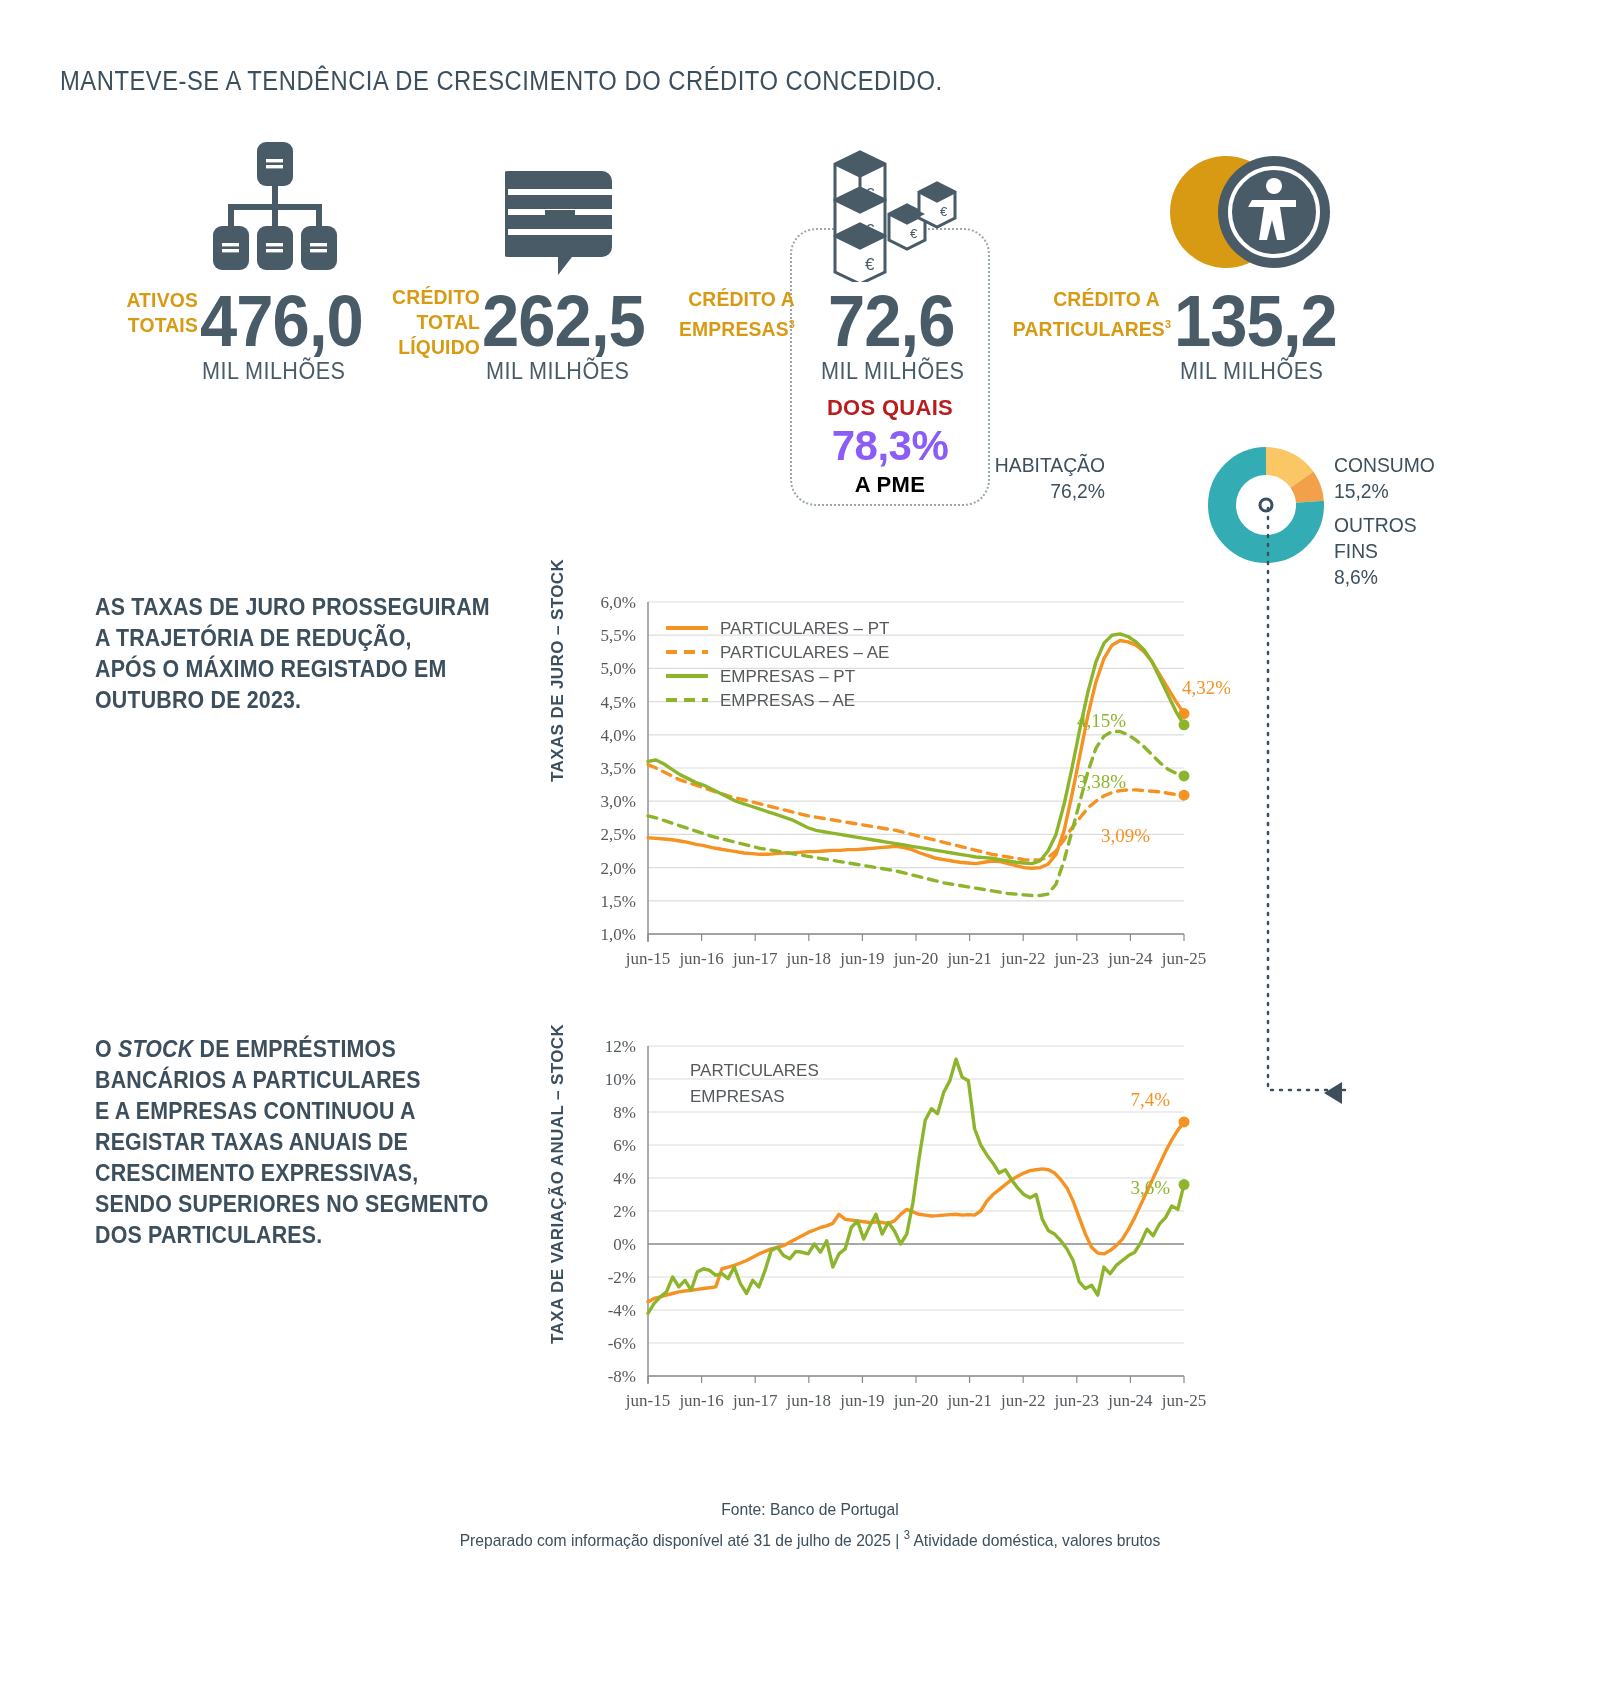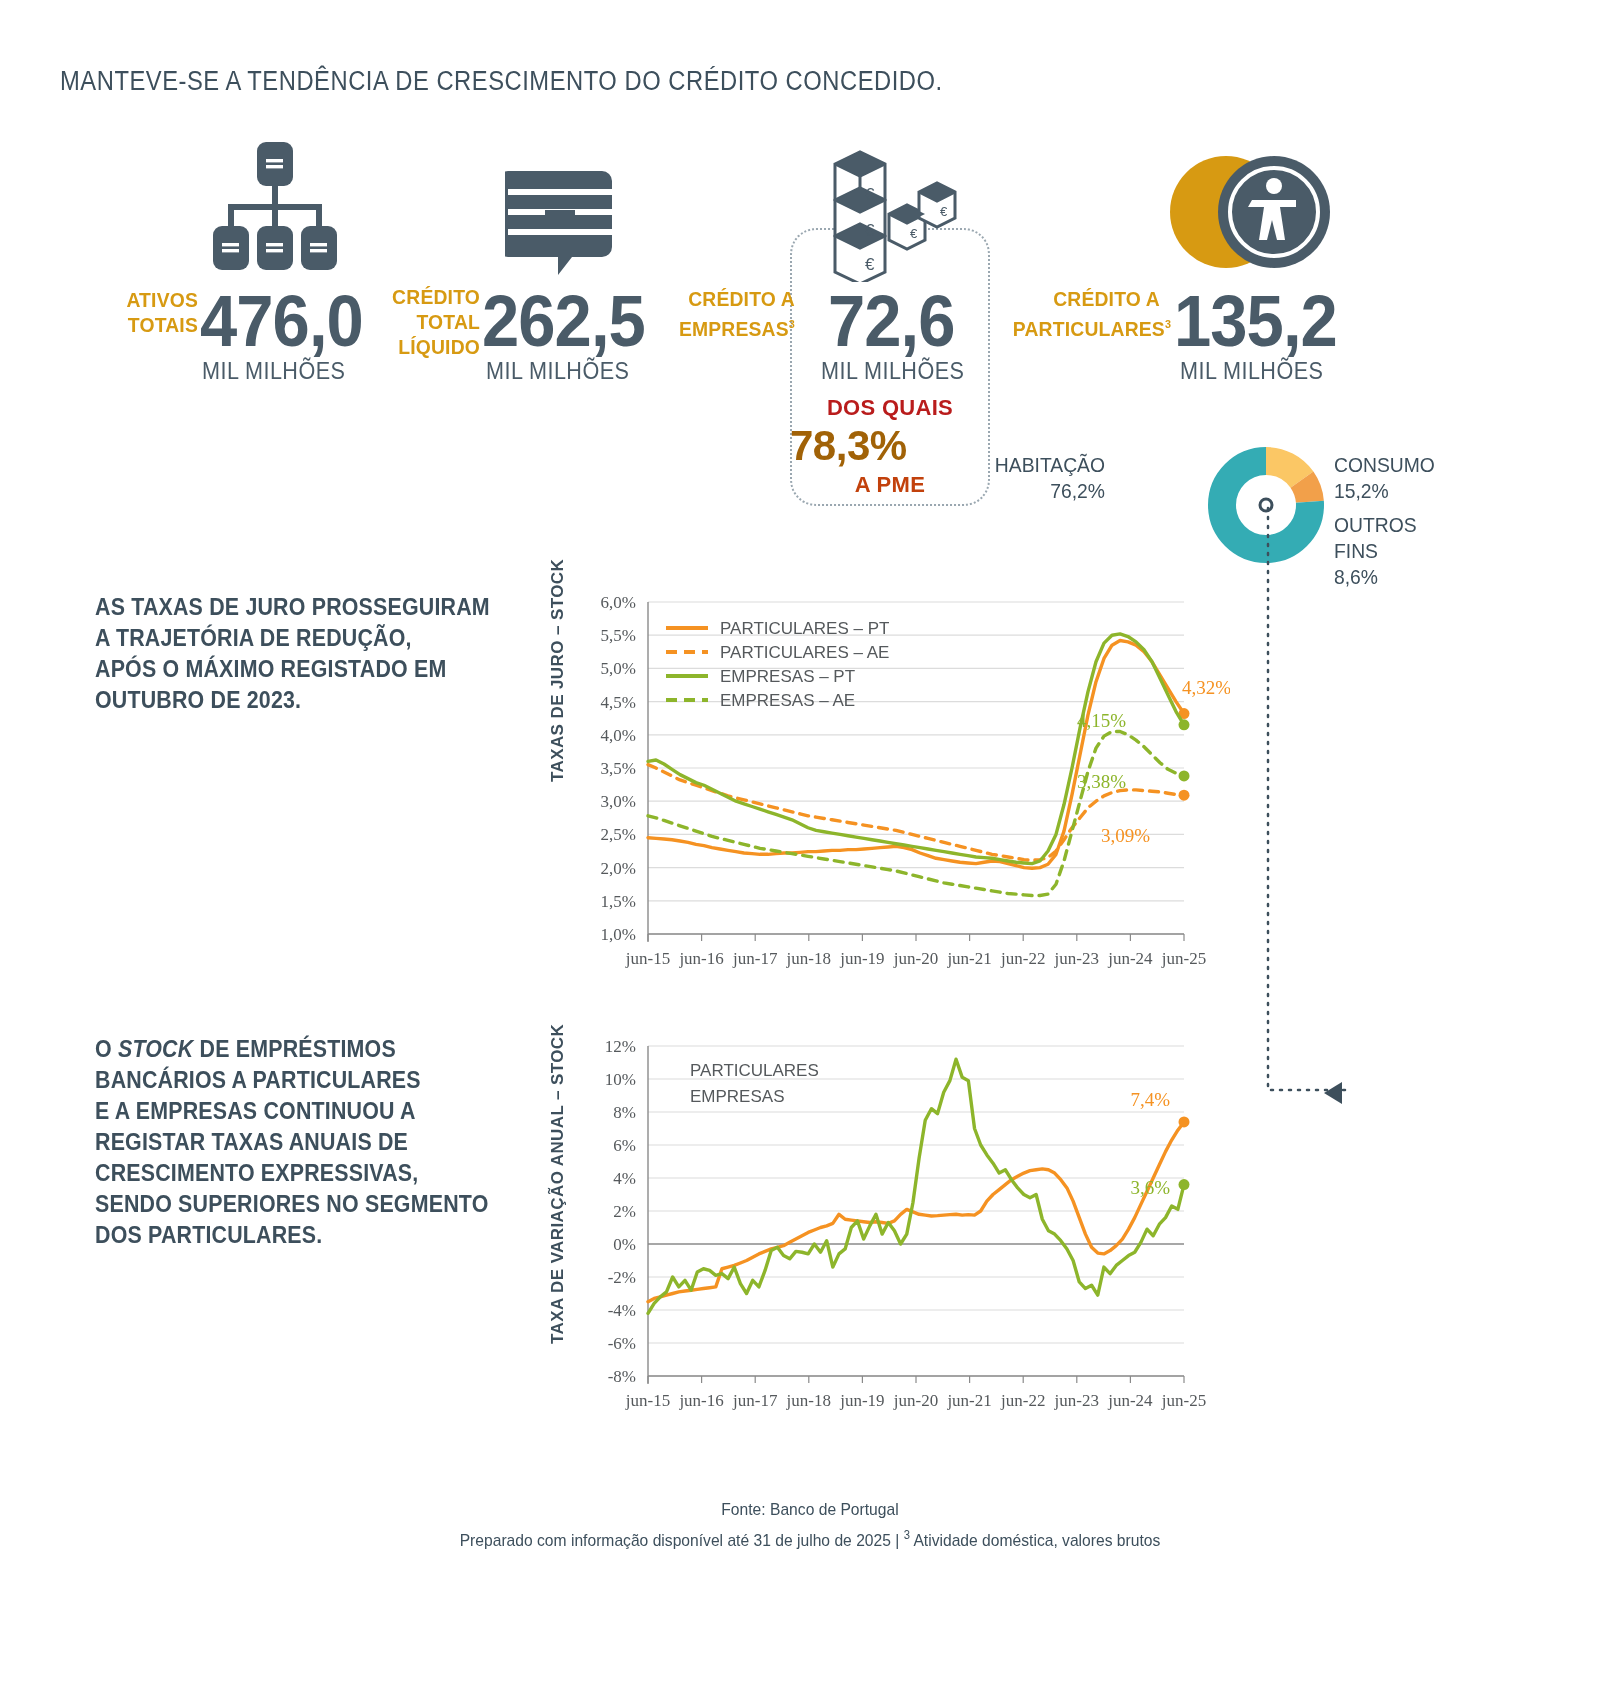--- a/index.html
+++ b/index.html
@@ -39,26 +39,26 @@
   
   #pme-box{
     left:790px;top:228px;width:200px;height:278px;
     border:2px dotted #9aa7b0;border-radius:26px;box-sizing:border-box;
   }
   #pme-dosquais{
     position:absolute;left:790px;top:395px;width:200px;text-align:center;
     color:#b91c1c;font-weight:bold;font-size:22px;letter-spacing:.3px;
   }
   #pme-pct{
-    position:absolute;left:790px;top:422px;width:200px;text-align:left;
-    color:#a16207;font-weight:bold;font-size:42px;letter-spacing:-.5px;
+    position:absolute;left:790px;top:422px;width:200px;text-align:center;
+    color:#8b5cf6;font-weight:bold;font-size:42px;letter-spacing:-.5px;
   }
   #pme-apme{
     position:absolute;left:790px;top:472px;width:200px;text-align:center;
-    color:#c2410c;font-weight:bold;font-size:22px;letter-spacing:.3px;
+    color:#000000;font-weight:bold;font-size:22px;letter-spacing:.3px;
   }
 
   
   #donut-wrap{left:1206px;top:445px;width:120px;height:120px;}
   .donut-label{position:absolute;font-size:21px;color:#3d4f5c;line-height:26px;
     transform:scaleX(.92);transform-origin:left center;white-space:nowrap;}
   .donut-label.right-al{transform-origin:right center;text-align:right;}
 
   
   .narrative{

